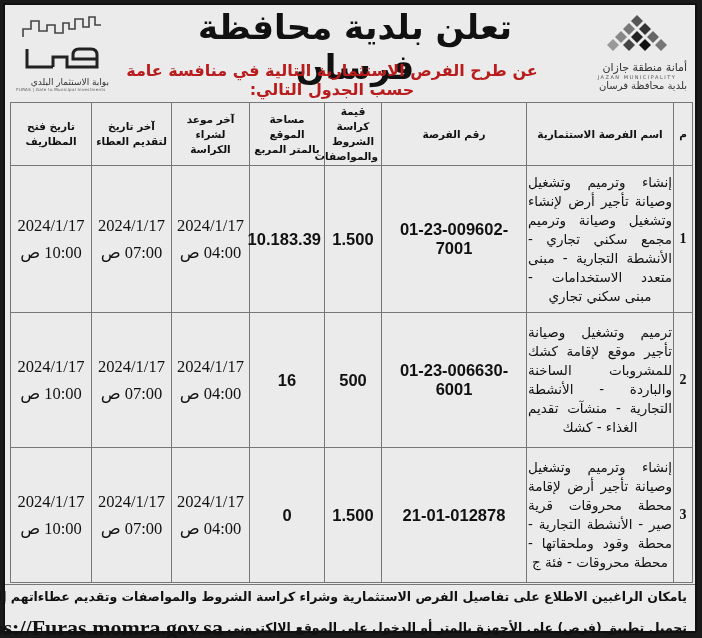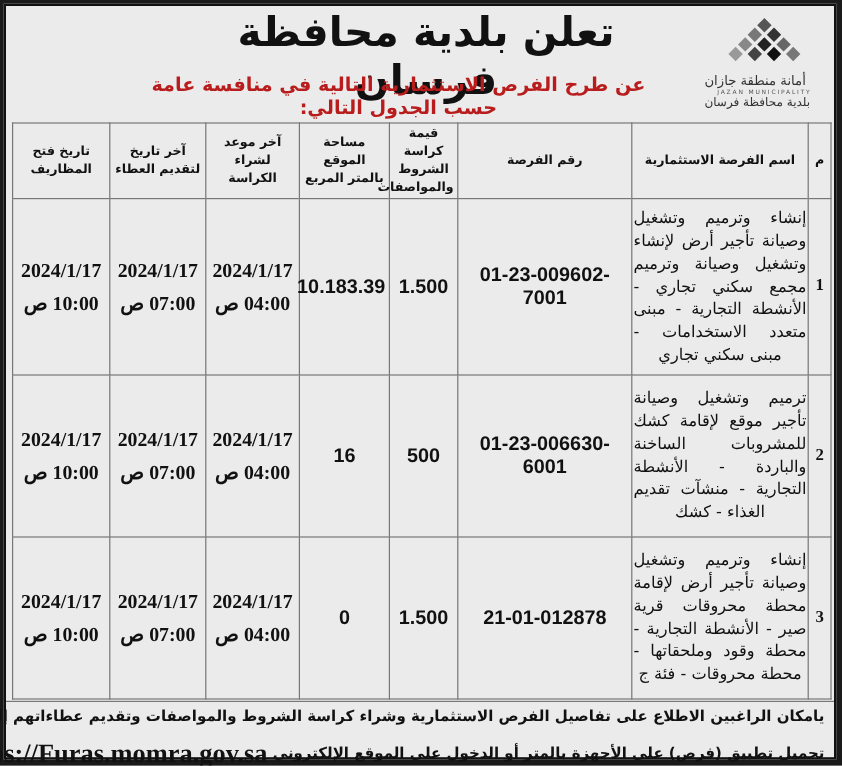--- a/index.html
+++ b/index.html
@@ -3,40 +3,51 @@
 <meta charset="utf-8">
 <style>
   html, body { margin:0; padding:0; }
   body { width:702px; height:638px; background:#1a1a1a; position:relative; overflow:hidden; font-family:"DejaVu Sans", sans-serif; }
   .frame { position:absolute; left:3px; top:3px; width:694px; height:630px; background:#ebebeb; border:2px solid #111; box-sizing:border-box; }
   .header { position:absolute; left:0; top:0; width:690px; height:98px; }
   .title { position:absolute; left:150px; top:2px; width:400px; text-align:center; direction:rtl; font-family:"DejaVu Sans", sans-serif; font-weight:bold; font-size:34px; color:#111; letter-spacing:0.5px; }
   .subtitle { position:absolute; left:112px; top:56px; width:430px; text-align:center; direction:rtl; font-weight:bold; font-size:16px; color:#b91c1c; }
   .logo-left { position:absolute; left:8px; top:6px; width:96px; height:86px; }
   .logo-right { position:absolute; right:8px; top:8px; width:100px; height:84px; }
-  .logo-text-ar { font-size:9px; color:#333; text-align:left; direction:rtl; white-space:nowrap; }
+  .logo-text-ar { font-size:9px; color:#333; text-align:right; direction:rtl; white-space:nowrap; }
   .logo-text-en { font-size:4px; color:#555; text-align:center; white-space:nowrap; letter-spacing:0.3px; }
   table.tbl { position:absolute; left:5px; top:97px; width:682px; border-collapse:collapse; direction:rtl; table-layout:fixed; }
   table.tbl td, table.tbl th { border:1.5px solid #777; padding:0 3px; text-align:center; vertical-align:middle; color:#111; }
   table.tbl th { height:62px; font-size:10.5px; font-weight:bold; line-height:15px; }
   .c-name { text-align:justify !important; text-align-last:center; font-weight:normal; font-size:13.5px; line-height:19px; padding:4px 1px !important; }
   .num { font-family:Liberation Sans, sans-serif; font-weight:bold; font-size:16.5px; }
-  .date { font-family:"Liberation Serif", serif; font-weight:bold; font-size:16.5px; line-height:27px; }
+  .date { font-family:"Liberation Serif", serif; font-weight:normal; font-size:16.5px; line-height:27px; }
   .idx { font-family:"Liberation Serif", serif; font-weight:bold; font-size:14px; }
   .footer { position:absolute; left:0; top:579px; width:690px; height:48px; border-top:1.5px solid #777; direction:rtl; }
   .foot1 { position:absolute; right:8px; top:4px; font-weight:bold; font-size:12.5px; color:#111; white-space:nowrap; }
   .foot2 { position:absolute; right:8px; top:27px; font-weight:bold; font-size:12.5px; color:#111; white-space:nowrap; }
   .url { font-family:"Liberation Serif", serif; font-weight:bold; font-size:22px; direction:ltr; unicode-bidi:embed; position:relative; top:3px; }
 </style>
 </head>
 <body>
 
 <div class="frame">
 
   <div class="header">
+    <div class="logo-left">
+      <svg width="96" height="30" viewBox="0 0 96 30">
+        <polyline points="10,26 10,18 18,18 18,10 26,10 26,20 34,20 34,14 42,14 42,22 50,22 50,12 56,12 56,18 62,18 62,8 70,8 70,16 76,16 76,6 82,6 82,14 88,14" fill="none" stroke="#444" stroke-width="1.6"></polyline>
+      </svg>
+      <svg width="96" height="28" viewBox="0 0 96 28">
+        <path d="M14,4 L14,22 L40,22" fill="none" stroke="#222" stroke-width="3"></path>
+        <path d="M40,22 L40,12 L54,12 L54,22 L84,22 L84,10 Q84,4 78,4 L66,4 Q60,4 60,10 L60,14 L84,14" fill="none" stroke="#222" stroke-width="3"></path>
+      </svg>
+      <div class="logo-text-ar">بوابة الاستثمار البلدي</div>
+      <div class="logo-text-en">FURAS | Gate to Municipal Investments</div>
+    </div>
 
     <div class="title">تعلن بلدية محافظة فرسان</div>
     <div class="subtitle">عن طرح الفرص الاستثمارية التالية في منافسة عامة حسب الجدول التالي:</div>
 
     <div class="logo-right">
       <svg width="100" height="44" viewBox="0 0 100 44">
         <g fill="#555">
           <polygon points="50,2 56,8 50,14 44,8"></polygon>
           <polygon points="42,10 48,16 42,22 36,16" fill="#777"></polygon>
           <polygon points="58,10 64,16 58,22 52,16" fill="#333"></polygon>

